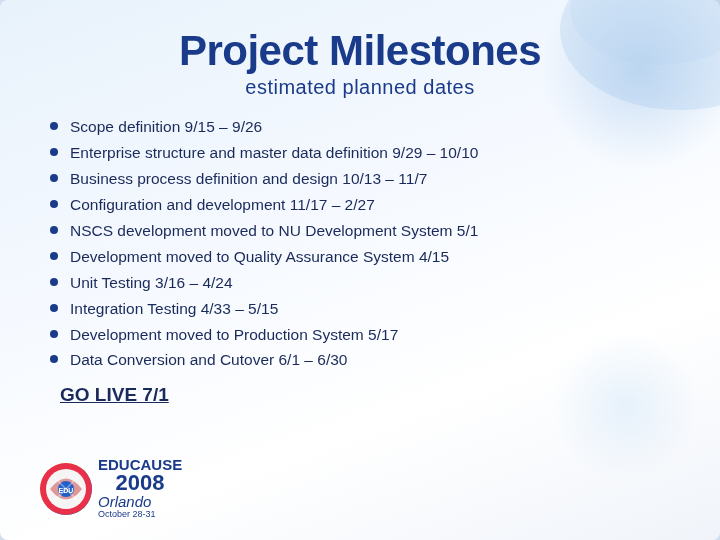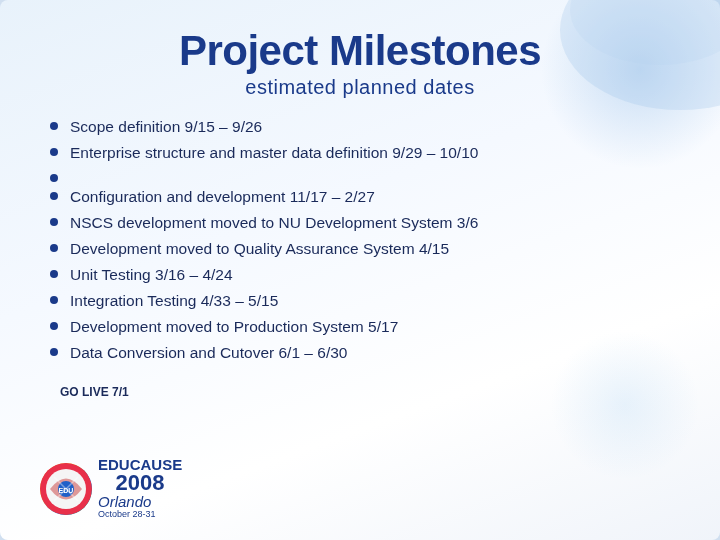--- a/index.html
+++ b/index.html
@@ -71,25 +71,26 @@
       width: 8px;
       height: 8px;
       background: #1a3a8a;
       border-radius: 50%;
       margin-right: 12px;
       margin-top: 5px;
       flex-shrink: 0;
     }
 
     .go-live {
-      font-size: 12px;
+      font-size: 19px;
       font-weight: bold;
       color: #1a2a5a;
-      margin-top: 22px;
+      margin-top: 13px;
       margin-left: 10px;
+      text-decoration: underline;
     }
 
     .footer {
       display: flex;
       align-items: center;
       margin-top: 8px;
     }
 
     
     .logo-circle {
@@ -194,28 +195,29 @@
     <li>
           <span class="bullet"></span>
           <span>Scope definition    9/15 – 9/26</span>
         </li>
         <li>
           <span class="bullet"></span>
           <span>Enterprise structure and master data definition    9/29 – 10/10</span>
         </li>
         <li>
           <span class="bullet"></span>
+          <span>Business process definition and design   10/13 – 11/7</span>
         </li>
         <li>
           <span class="bullet"></span>
           <span>Configuration and development    11/17 – 2/27</span>
         </li>
         <li>
           <span class="bullet"></span>
-          <span>NSCS development moved to NU Development System    3/6</span>
+          <span>NSCS development moved to NU Development System    5/1</span>
         </li>
         <li>
           <span class="bullet"></span>
           <span>Development moved to Quality Assurance System    4/15</span>
         </li>
         <li>
           <span class="bullet"></span>
           <span>Unit Testing    3/16 – 4/24</span>
         </li>
         <li>

